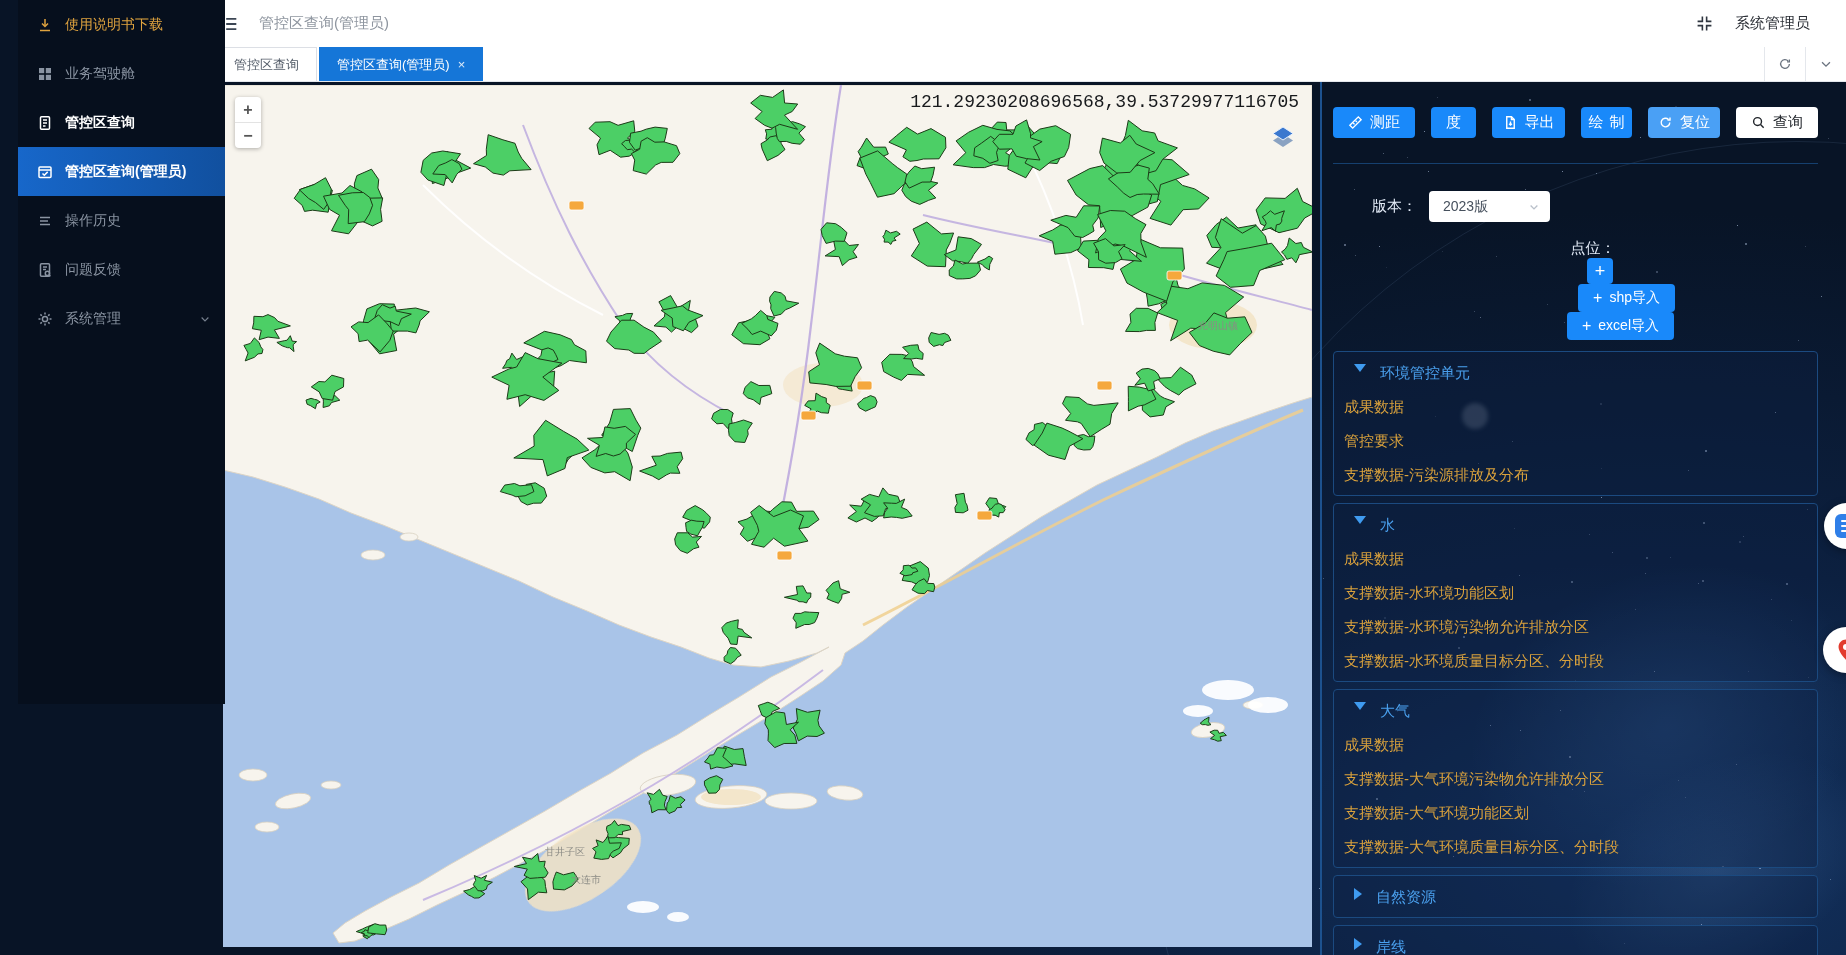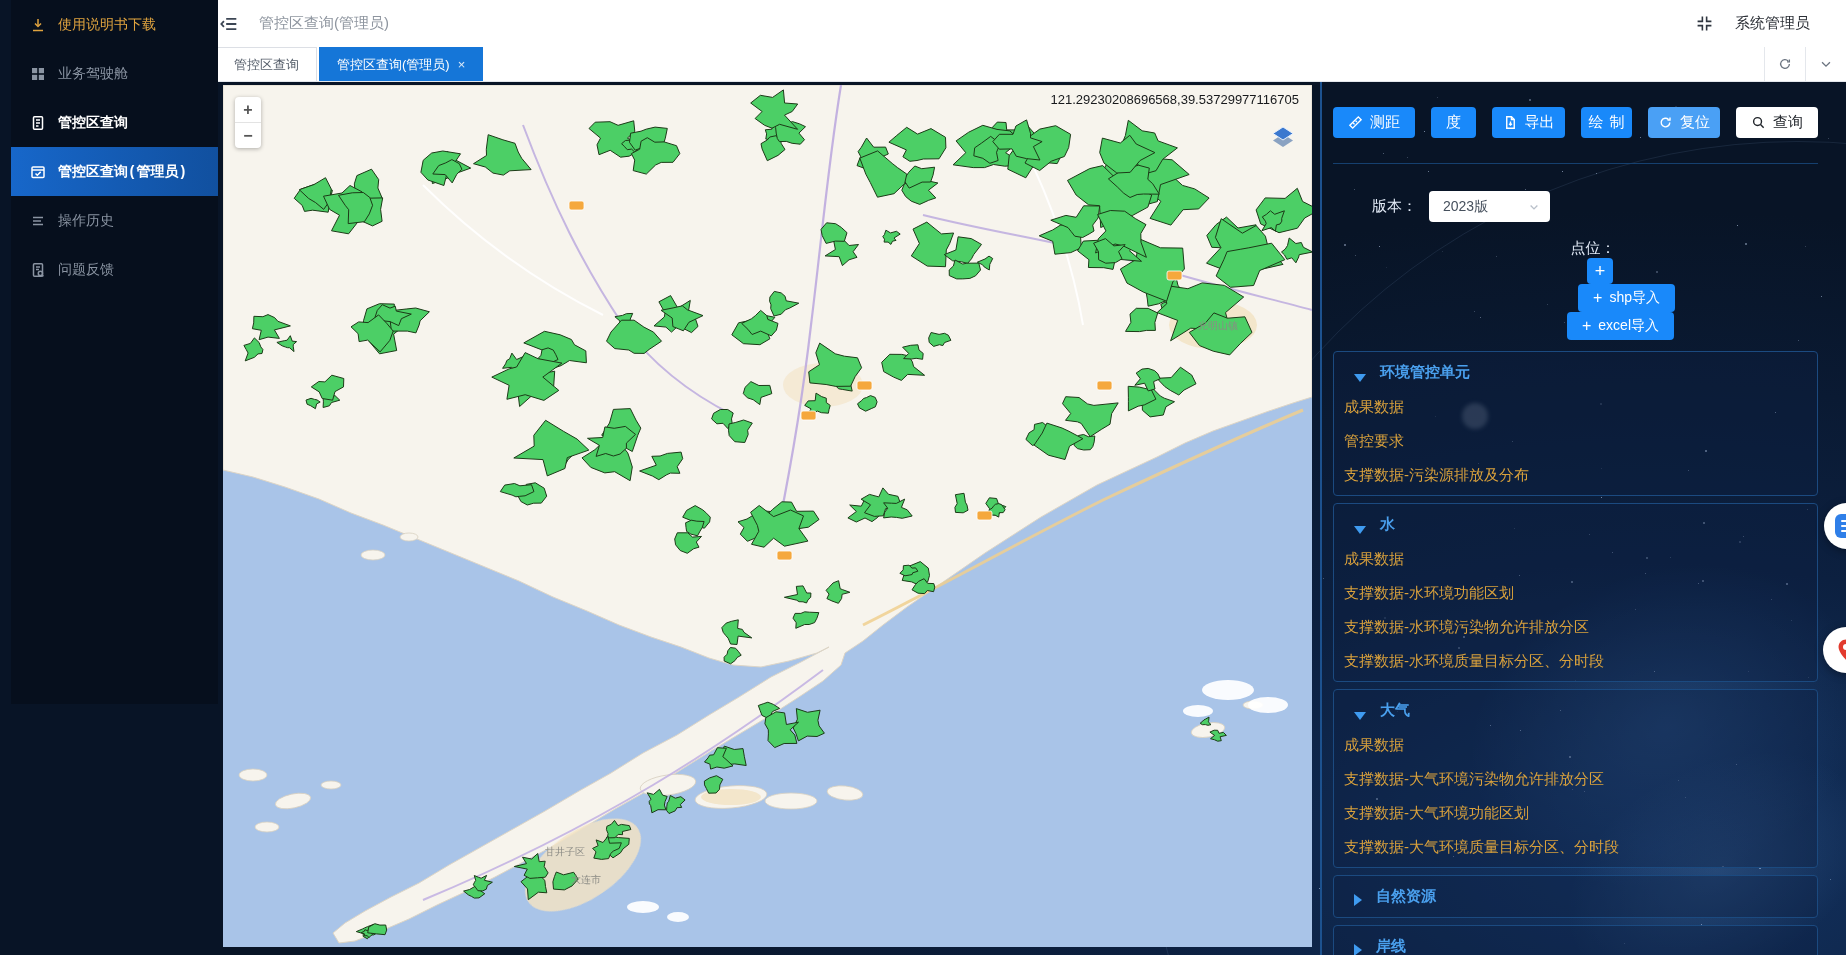--- a/index.html
+++ b/index.html
@@ -1,21 +1,21 @@
 <!DOCTYPE html>
 <html><head>
 <meta charset="utf-8">
 <style>
   html,body{margin:0;padding:0;}
   body{width:1846px;height:955px;overflow:hidden;background:#081426;
        font-family:"Liberation Sans","DejaVu Sans",sans-serif;-webkit-font-smoothing:antialiased;}
   .app{position:relative;width:1846px;height:955px;overflow:hidden;}
 
   
-  .sidebar{position:absolute;left:11px;top:0;width:207px;height:704px;background:#060f1d;z-index:30;font-family:Liberation Mono, monospace;}
+  .sidebar{position:absolute;left:18px;top:0;width:207px;height:704px;background:#060f1d;z-index:30;}
   .side-item{display:flex;align-items:center;height:49px;padding:0 14px 0 19px;
              color:#8a94a2;font-size:14px;cursor:pointer;white-space:nowrap;}
   .side-item.accent{color:#dfa33f;}
   .side-item.bold{color:#ffffff;font-weight:bold;}
   .side-item.active{background:linear-gradient(90deg,#1767ca,#11509f);color:#fff;font-weight:bold;}
   .side-icon{width:16px;height:16px;margin-right:12px;display:inline-flex;flex:0 0 16px;}
   .side-icon svg{width:16px;height:16px;}
   .side-chevron{margin-left:auto;display:inline-flex;opacity:.85;}
   .side-chevron svg{width:12px;height:12px;}
 
@@ -59,22 +59,22 @@
   .star{position:absolute;border-radius:50%;background:#cfe2ff;}
 
   
   .map{position:absolute;left:16px;top:4px;width:1089px;height:862px;background:#a9c4e8;overflow:hidden;cursor:grab;}
   .map svg.basemap{position:absolute;inset:0;}
   .zoom-ctl{position:absolute;left:12px;top:12px;width:26px;background:#fff;border-radius:4px;
             box-shadow:0 1px 4px rgba(0,0,0,.3);overflow:hidden;}
   .zoom-btn{height:25px;display:flex;align-items:center;justify-content:center;color:#555;
             font-size:16px;font-weight:bold;cursor:pointer;user-select:none;}
   .zoom-btn + .zoom-btn{border-top:1px solid #e3e3e3;}
-  .coords{position:absolute;right:13px;top:7px;color:#17191c;font-size:13px;
-          font-family:Liberation Sans, sans-serif;}
+  .coords{position:absolute;right:13px;top:7px;color:#17191c;font-size:18px;
+          font-family:Liberation Mono, monospace;}
   .layers-ctl{position:absolute;right:16px;top:39px;width:26px;height:26px;cursor:pointer;}
 
   
   .right-panel{position:absolute;left:1113px;top:0;width:526px;height:874px;
                border-left:2px solid #1d528f;padding:0 0 0 11px;box-sizing:border-box;}
   .panel-inner{width:485px;}
   .toolbar{margin-top:26px;display:flex;justify-content:space-between;}
   .btn{height:31px;border:none;border-radius:4px;background:#1989fa;color:#fff;font-size:15px;
        display:flex;align-items:center;justify-content:center;gap:7px;cursor:pointer;
        font-family:inherit;padding:0;}
@@ -100,21 +100,21 @@
   .plus-btn{margin-left:14px;width:26px;height:26px;border:none;border-radius:4px;background:#1989fa;
             color:#fff;font-size:18px;line-height:1;cursor:pointer;display:flex;align-items:center;justify-content:center;}
   .imp-btn{height:28px;border:none;border-radius:4px;background:#1989fa;color:#fff;font-size:14px;
            padding:0 15px;display:flex;align-items:center;gap:7px;cursor:pointer;font-family:inherit;}
   .imp-btn .plus-glyph{font-size:16px;line-height:1;}
   .imp-btn.shp{margin-left:67px;}
   .imp-btn.excel{margin-left:55px;}
   #sections{margin-top:11px;}
   .section{border:1px solid #1b4a80;border-radius:4px;background:rgba(13,32,66,.38);
            padding:12px 12px 11px 10px;margin-bottom:7px;}
-  .section-header{display:flex;align-items:flex-end;padding-left:10px;height:18px;cursor:pointer;font-weight:bold;}
+  .section-header{display:flex;align-items:flex-start;padding-left:10px;height:18px;cursor:pointer;}
   .tri{width:0;height:0;flex:0 0 auto;}
   .tri.down{border-left:6px solid transparent;border-right:6px solid transparent;border-top:8px solid #3f9bf0;}
   .tri.right{border-top:6px solid transparent;border-bottom:6px solid transparent;border-left:8px solid #3f9bf0;}
   .section-title{margin-left:14px;color:#4aa0ee;font-size:15px;}
   .section-item{margin-top:16px;color:#d9a13c;font-size:15px;line-height:18px;cursor:pointer;white-space:nowrap;}
 
   
   .float-btn{position:absolute;width:46px;height:46px;border-radius:50%;background:#fff;z-index:25;
              box-shadow:0 2px 8px rgba(0,0,0,.35);display:flex;align-items:center;justify-content:center;cursor:pointer;}
   .float-btn.f1{left:1617px;top:422px;}
@@ -182,20 +182,34 @@
         <div class="side-item">
           <span class="side-icon">
             <svg viewBox="0 0 16 16" fill="none" stroke="currentColor" stroke-width="1.5">
               <rect x="3.5" y="1.8" width="9" height="12.4" rx="1"></rect>
               <path d="M6 5h4M6 7.5h3"></path>
               <circle cx="10.4" cy="11.4" r="2.1"></circle>
               <path d="M12 13l1.4 1.4"></path>
             </svg>
           </span>
           <span class="side-label">问题反馈</span>
+        </div>
+        <div class="side-item">
+          <span class="side-icon">
+            <svg viewBox="0 0 16 16" fill="none" stroke="currentColor" stroke-width="1.5">
+              <circle cx="8" cy="8" r="2.6"></circle>
+              <path d="M8 1.5v2M8 12.5v2M1.5 8h2M12.5 8h2M3.4 3.4l1.4 1.4M11.2 11.2l1.4 1.4M3.4 12.6l1.4-1.4M11.2 4.8l1.4-1.4"></path>
+            </svg>
+          </span>
+          <span class="side-label">系统管理</span>
+          <span class="side-chevron">
+            <svg viewBox="0 0 16 16" fill="none" stroke="currentColor" stroke-width="1.5">
+              <path d="M3.5 6l4.5 4.5L12.5 6"></path>
+            </svg>
+          </span>
         </div>
       </nav>
   </aside>
 
   <header class="topbar">
     <span class="fold-icon">
       <svg viewBox="0 0 16 16" fill="none" stroke="currentColor" stroke-width="1.6">
         <path d="M5.5 3.5h9M5.5 8h9M5.5 12.5h9"></path>
           <path d="M3.5 5.5L1.2 8l2.3 2.5"></path>
       </svg>

